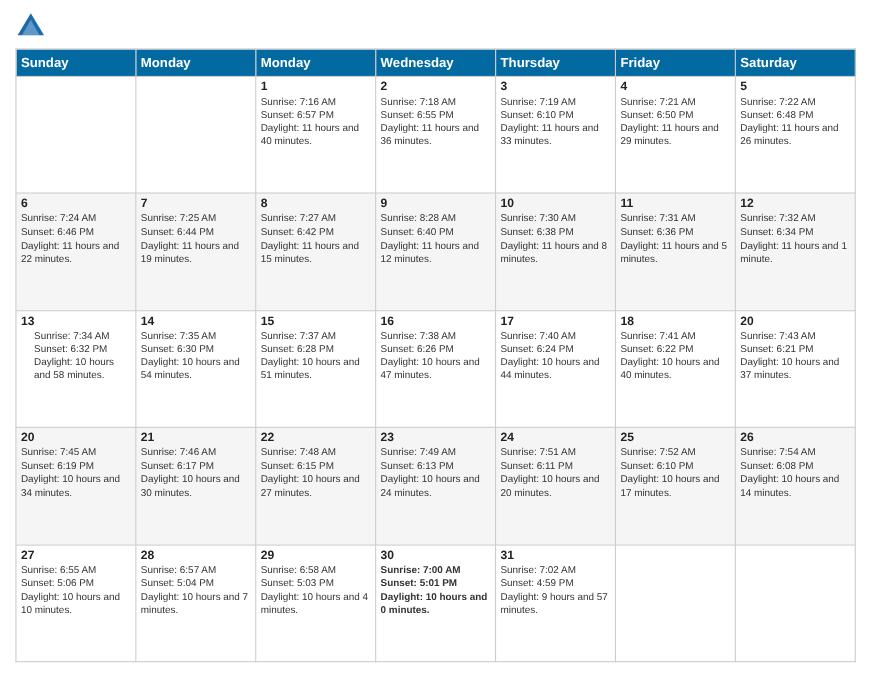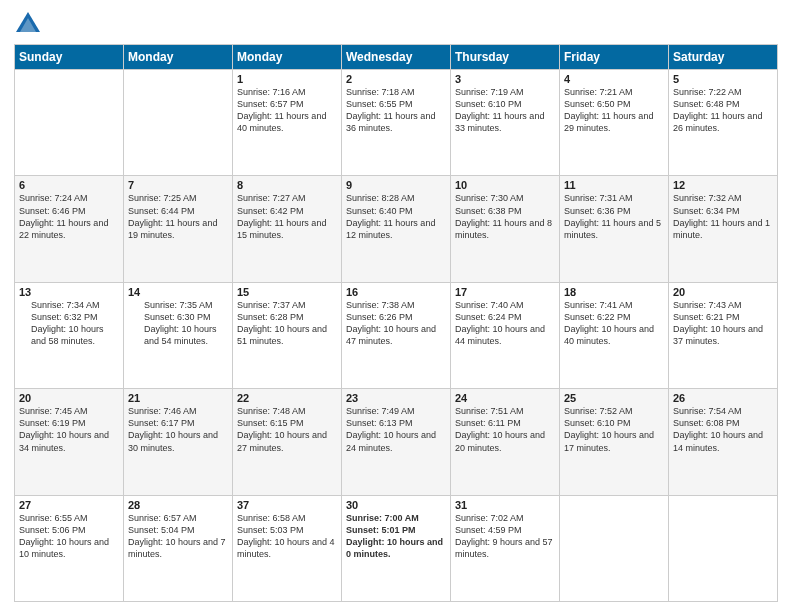--- a/index.html
+++ b/index.html
@@ -221,21 +221,21 @@
         </tr>
         <tr>
           <td>
             <span class="day-num">13</span>
             <div class="day-info" style="white-space: pre-line; margin-left: 12px;">Sunrise: 7:34 AM
 Sunset: 6:32 PM
 Daylight: 10 hours and 58 minutes.</div>
           </td>
           <td>
             <span class="day-num">14</span>
-            <div class="day-info" style="white-space: pre-line; margin-left: 16px;">Sunrise: 7:35 AM
+            <div class="day-info" style="white-space: pre-line;">Sunrise: 7:35 AM
 Sunset: 6:30 PM
 Daylight: 10 hours and 54 minutes.</div>
           </td>
           <td>
             <span class="day-num">15</span>
             <div class="day-info" style="white-space: pre-line;">Sunrise: 7:37 AM
 Sunset: 6:28 PM
 Daylight: 10 hours and 51 minutes.</div>
           </td>
           <td>
@@ -314,21 +314,21 @@
 Sunset: 5:06 PM
 Daylight: 10 hours and 10 minutes.</div>
           </td>
           <td>
             <span class="day-num">28</span>
             <div class="day-info" style="white-space: pre-line;">Sunrise: 6:57 AM
 Sunset: 5:04 PM
 Daylight: 10 hours and 7 minutes.</div>
           </td>
           <td>
-            <span class="day-num">37</span>
+            <span class="day-num">29</span>
             <div class="day-info" style="white-space: pre-line;">Sunrise: 6:58 AM
 Sunset: 5:03 PM
 Daylight: 10 hours and 4 minutes.</div>
           </td>
           <td>
             <span class="day-num">30</span>
             <div class="day-info" style="white-space: pre-line; font-weight: bold;">Sunrise: 7:00 AM
 Sunset: 5:01 PM
 Daylight: 10 hours and 0 minutes.</div>
           </td>

